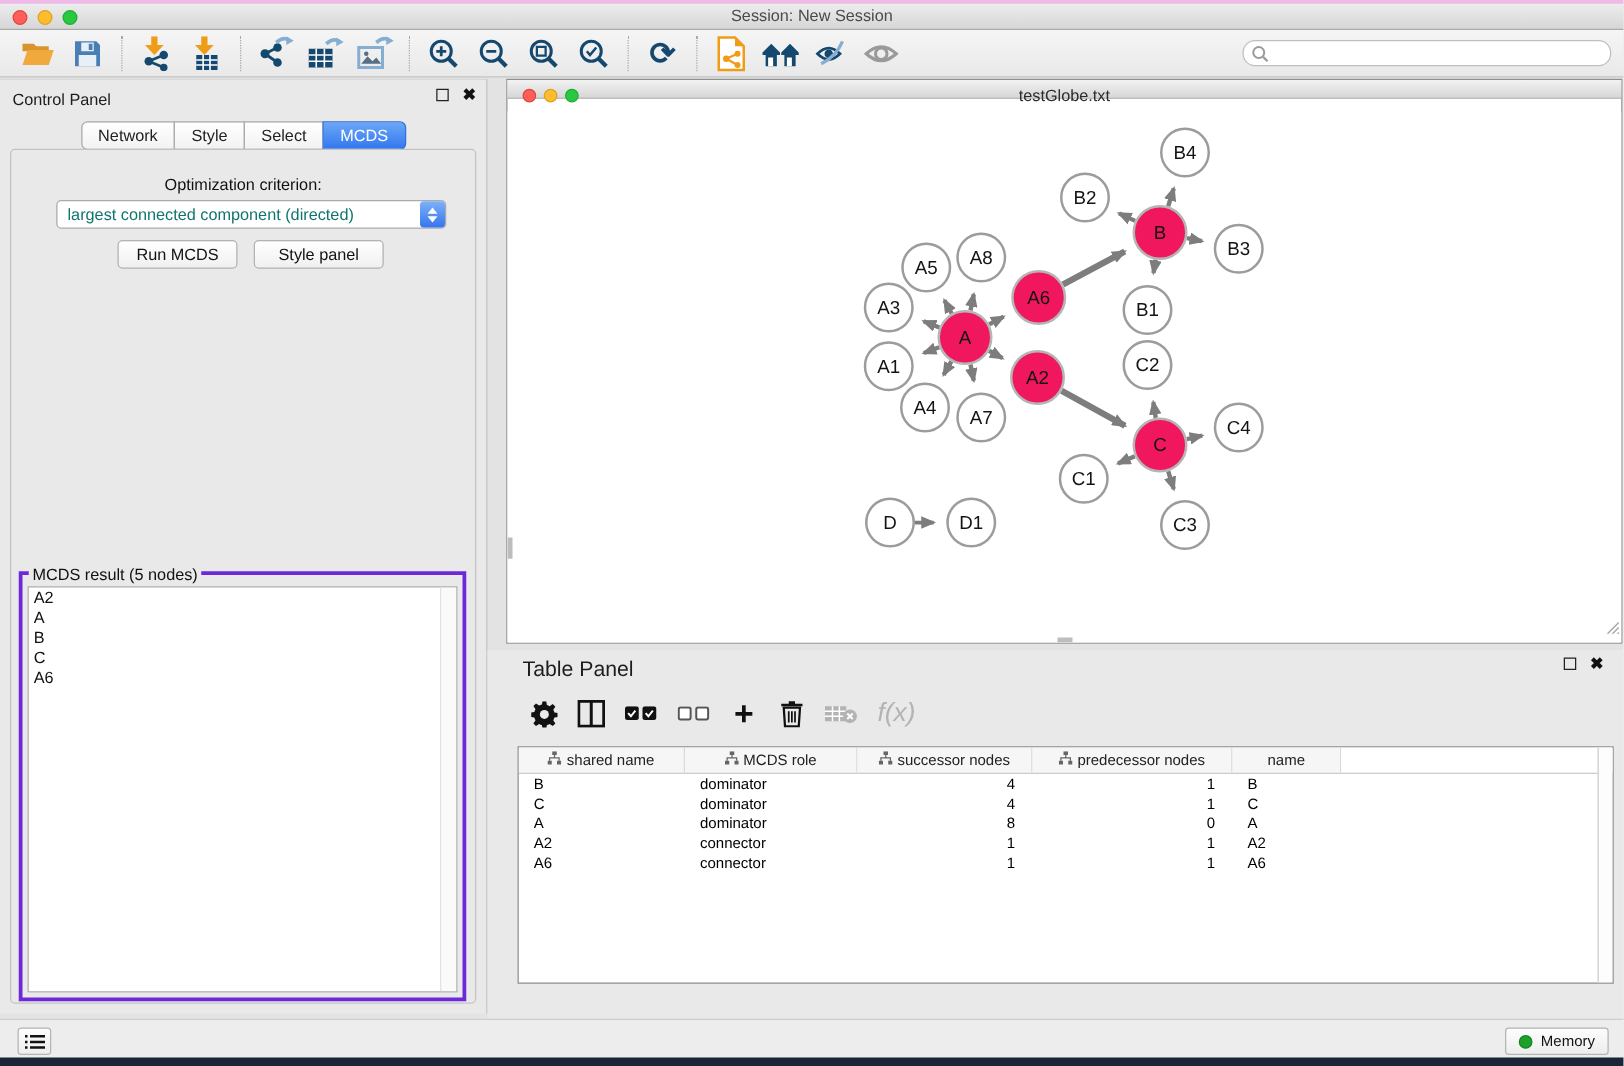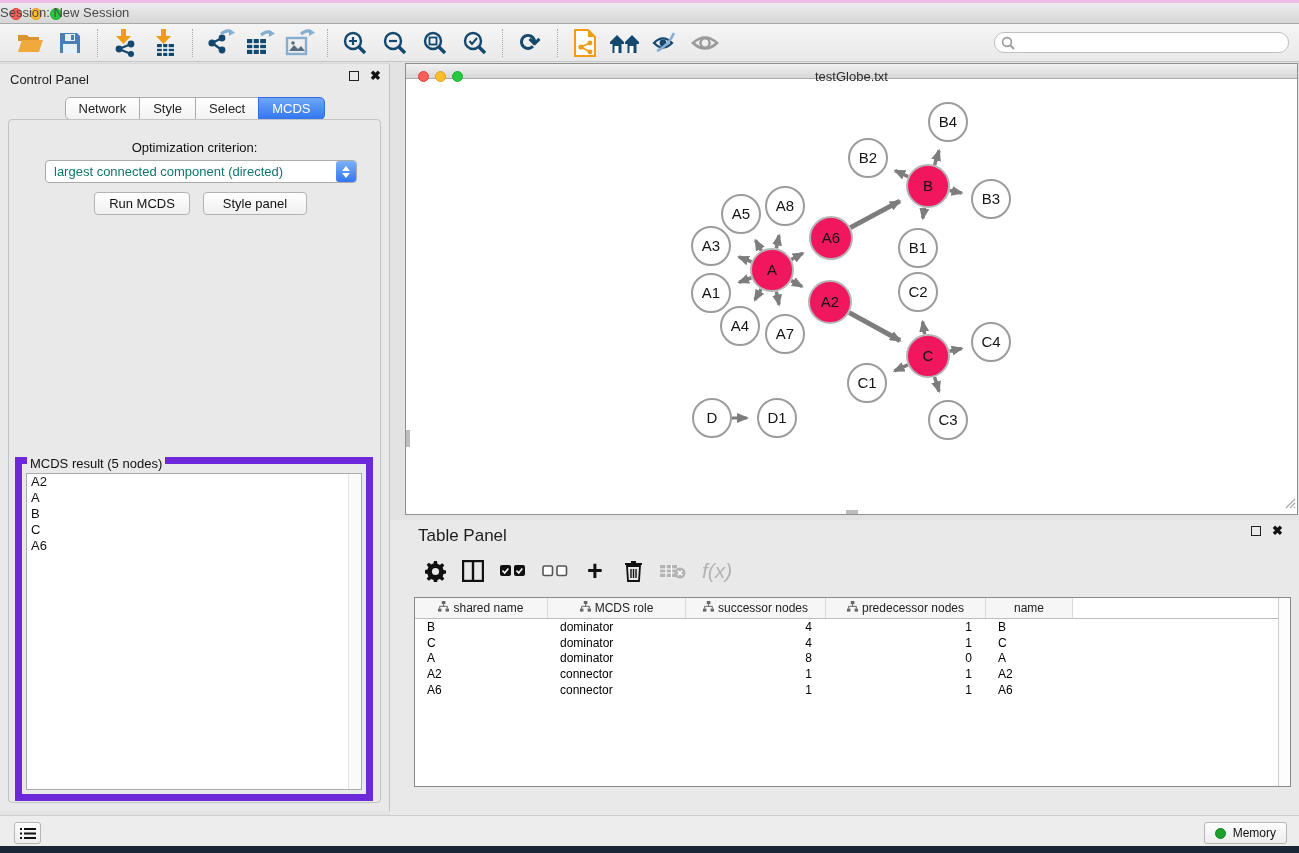--- a/index.html
+++ b/index.html
@@ -4,21 +4,21 @@
 <style>
   * { box-sizing: border-box; margin: 0; padding: 0; }
   html,body { width:1299px; height:853px; overflow:hidden; }
   body { font-family:"Liberation Sans", sans-serif; }
   #app { position:relative; width:1299px; height:853px; background:#e3e3e3; overflow:hidden; }
 
   
   .titlebar { position:absolute; left:0; top:0; width:100%; height:24px;
     background:linear-gradient(#ededed,#d6d6d6); border-top:3px solid #eebbe9;
     border-bottom:1px solid #a9a9a9; }
-  .titlebar .title { position:absolute; left:0; right:0; top:2px; 
+  .titlebar .title { position:absolute; left:0; right:0; top:2px; text-align:center;
     font-size:13px; color:#4a4a4a; }
   .lights { position:absolute; left:10px; top:5px; display:flex; gap:8px; }
   .light { width:12px; height:12px; border-radius:50%; }
   .light.red{ background:#ff5f58; border:1px solid #e0443e; }
   .light.yellow{ background:#ffbd2e; border:1px solid #dea123; }
   .light.green{ background:#28c841; border:1px solid #1dad32; }
 
   
   .toolbar { position:absolute; left:0; top:24px; width:100%; height:38px;
     background:linear-gradient(#f5f5f5,#e9e9e9); border-bottom:1px solid #c5c5c5;
@@ -58,21 +58,21 @@
     background:linear-gradient(#7db1f8,#3476ee); display:flex; flex-direction:column;
     align-items:center; justify-content:center; gap:2px; }
   .dd-stepper .tri-up { width:0; height:0; border-left:4px solid transparent; border-right:4px solid transparent; border-bottom:5px solid #fff; }
   .dd-stepper .tri-dn { width:0; height:0; border-left:4px solid transparent; border-right:4px solid transparent; border-top:5px solid #fff; }
   .aqua-btn { position:absolute; top:72px; height:23px; background:linear-gradient(#ffffff,#f0f0f0);
     border:1px solid #b3b3b3; border-radius:4px; font-size:13px; color:#111;
     display:flex; align-items:center; justify-content:center; }
   .btn-run { left:85px; width:96px; }
   .btn-close { left:194px; width:104px; }
 
-  .fieldset { position:absolute; left:6px; right:7px; top:337px; height:344px; border:7px solid #6d28d9; }
+  .fieldset { position:absolute; left:6px; right:7px; top:337px; height:344px; border:3px solid #6d28d9; }
   .fieldset-legend { position:absolute; top:-8px; left:5px; background:#e9e9e9; padding:0 3px;
     font-size:13px; color:#111; }
   .result-list { position:absolute; left:4px; right:4px; top:9px; bottom:4px; background:#fff;
     border:1px solid #ababab; overflow:hidden; }
   .result-item { font-size:13px; line-height:16px; padding-left:4px; color:#111; }
   .result-list .scroll-track { position:absolute; right:0; top:0; bottom:0; width:13px;
     background:#fafafa; border-left:1px solid #e3e3e3; }
 
   
   .network-window { position:absolute; left:405px; top:63px; width:893px; height:452px;

